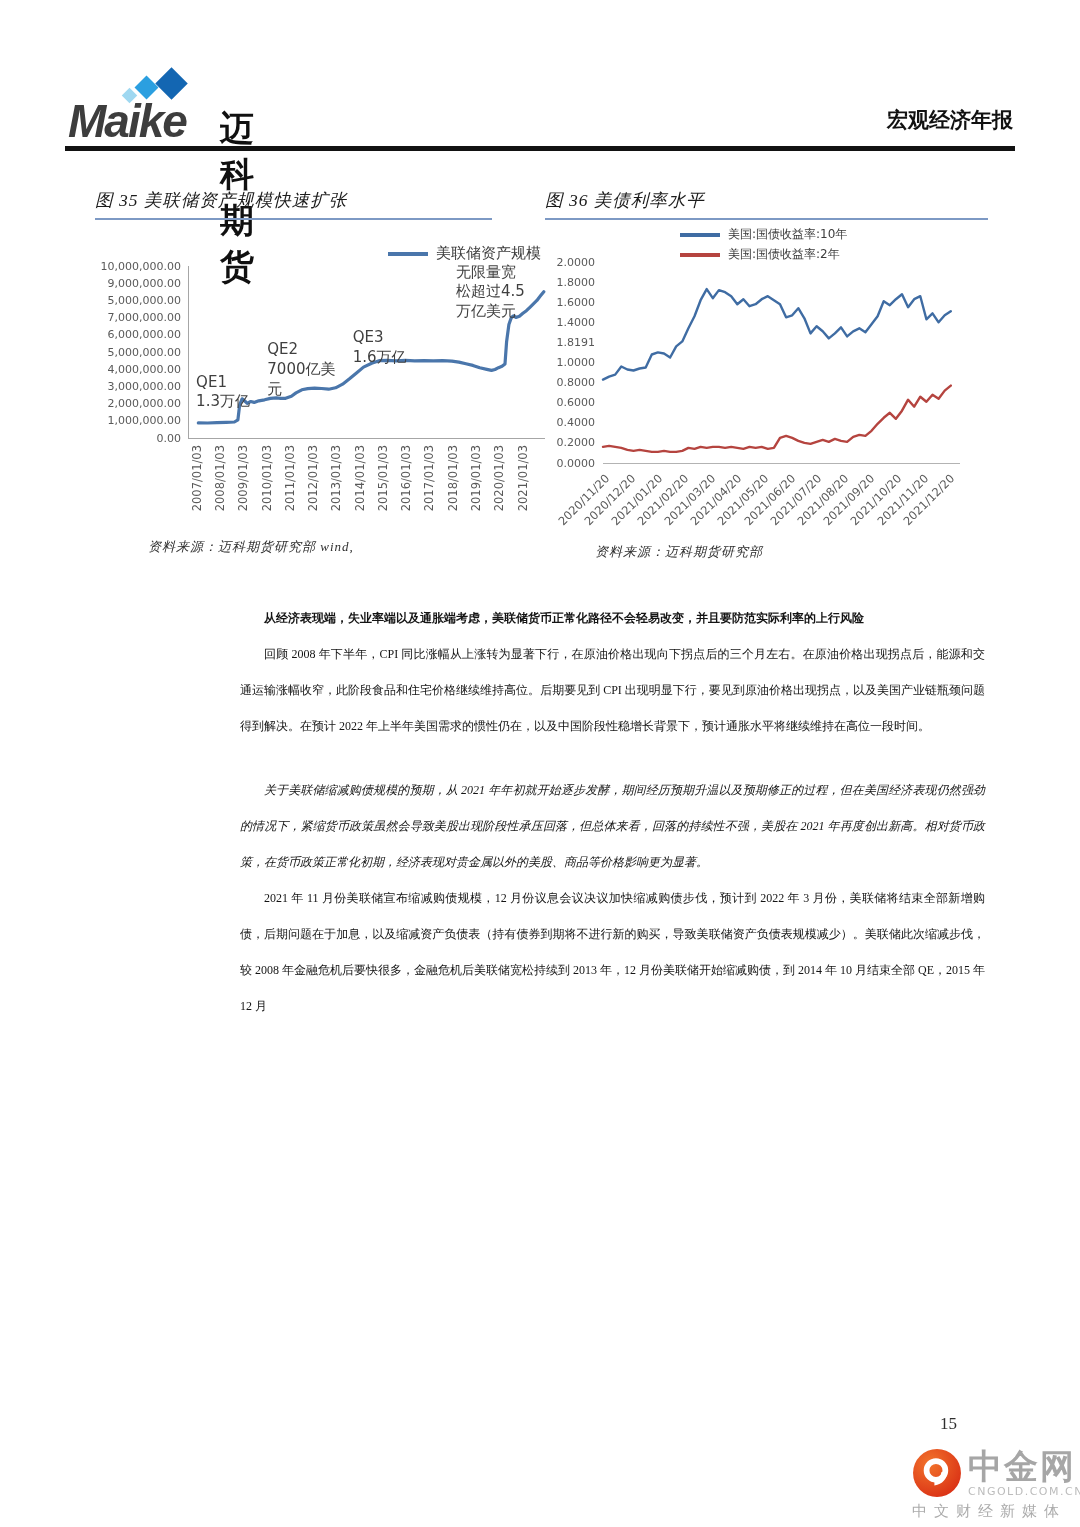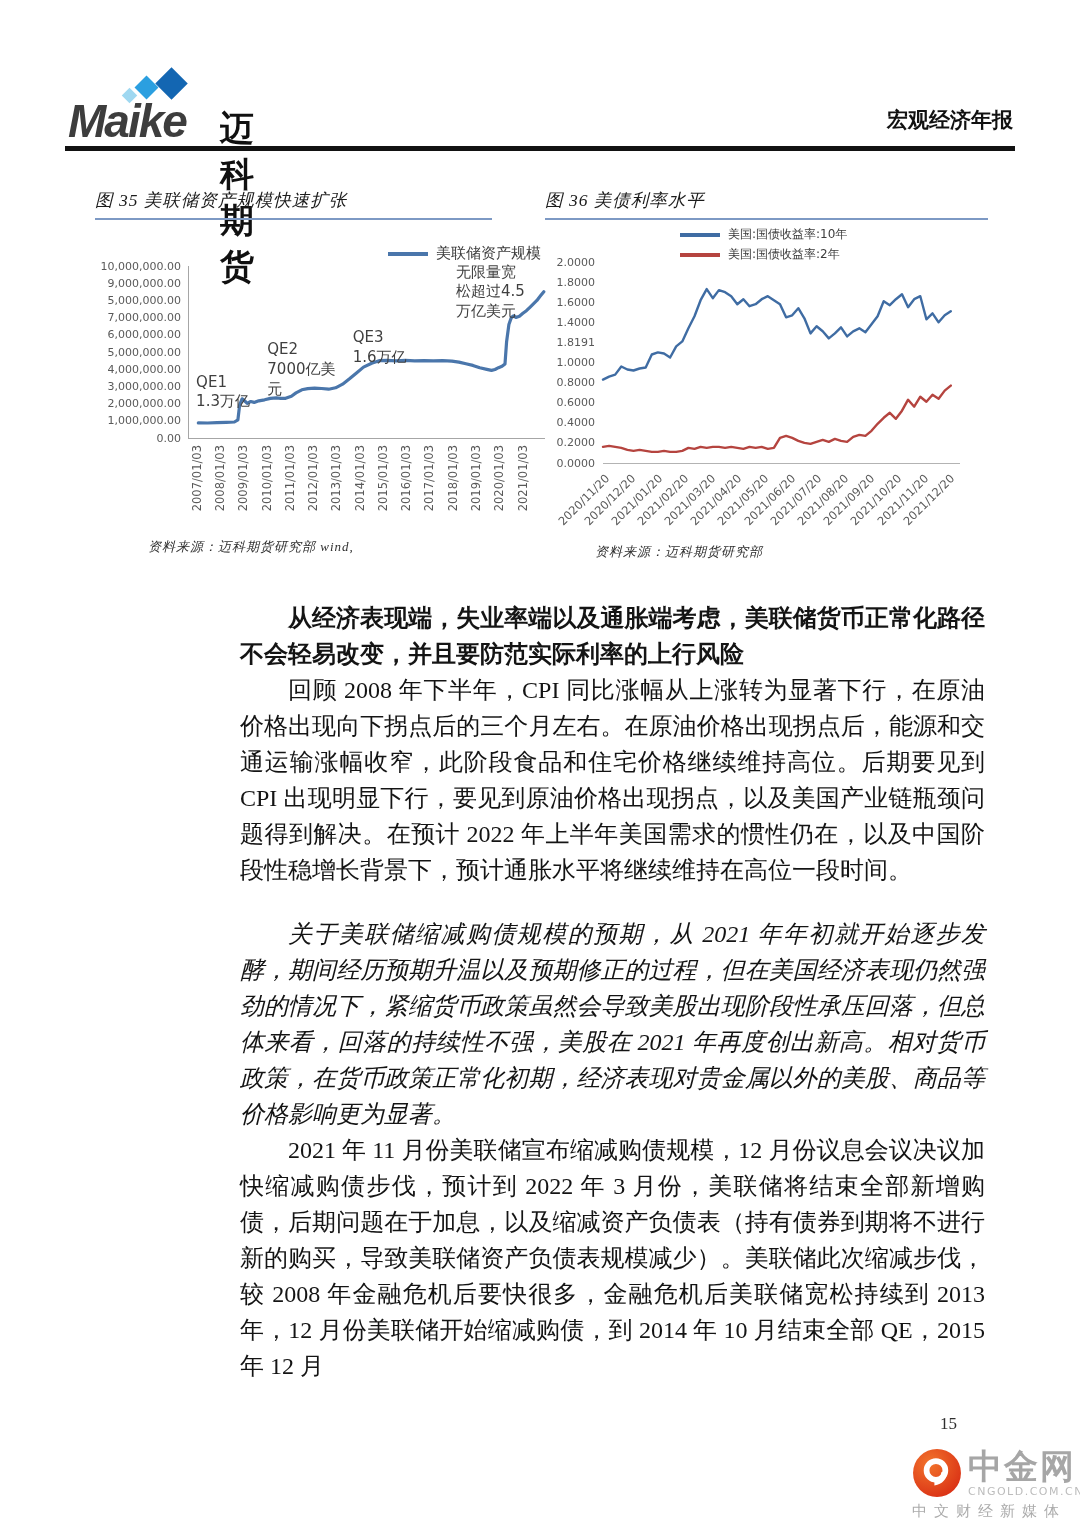--- a/index.html
+++ b/index.html
@@ -46,21 +46,21 @@
   .lrow{display:flex;align-items:center;margin-bottom:3px;}
   .swatch{display:inline-block;width:40px;height:4px;margin-right:8px;flex:0 0 auto;}
   #chart35 .llabel{font-size:15px;color:#3c3c3c;}
   #chart36 .llabel{font-size:12px;color:#3c3c3c;}
   .anno{position:absolute;font-size:15px;line-height:1.32;color:#3f3f3f;white-space:nowrap;}
   .fig-source{position:absolute;font-size:13px;font-style:italic;color:#2f2f2f;letter-spacing:1px;}
   .src35{left:148px;top:538px;text-align:right;}
   .src36{left:595px;top:543px;}
 
   
-  .body-text{position:absolute;left:240px;top:600px;width:745px;font-size:24px;line-height:36px;
+  .body-text{position:absolute;left:240px;top:600px;width:745px;font-size:12px;line-height:36px;
              text-align:justify;color:#141414;}
   .body-text p{margin:0;text-indent:2em;}
   .body-text p.bold{font-weight:bold;}
   .body-text p.gap{margin-top:28px;font-style:italic;}
 
   .page-number{position:absolute;left:940px;top:1414px;font-size:17px;color:#2e2e2e;}
 
   
   .watermark{position:absolute;left:912px;top:1448px;width:165px;}
   .wm-row{display:flex;align-items:center;}

